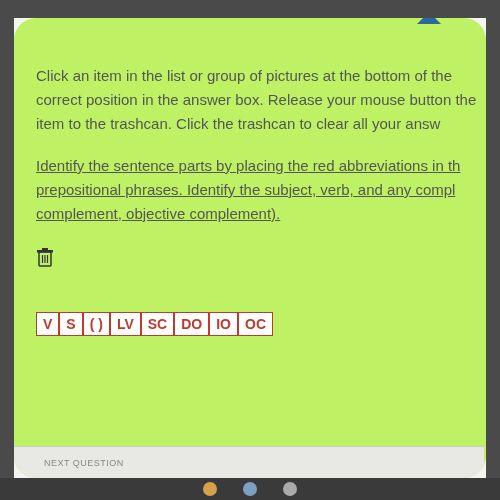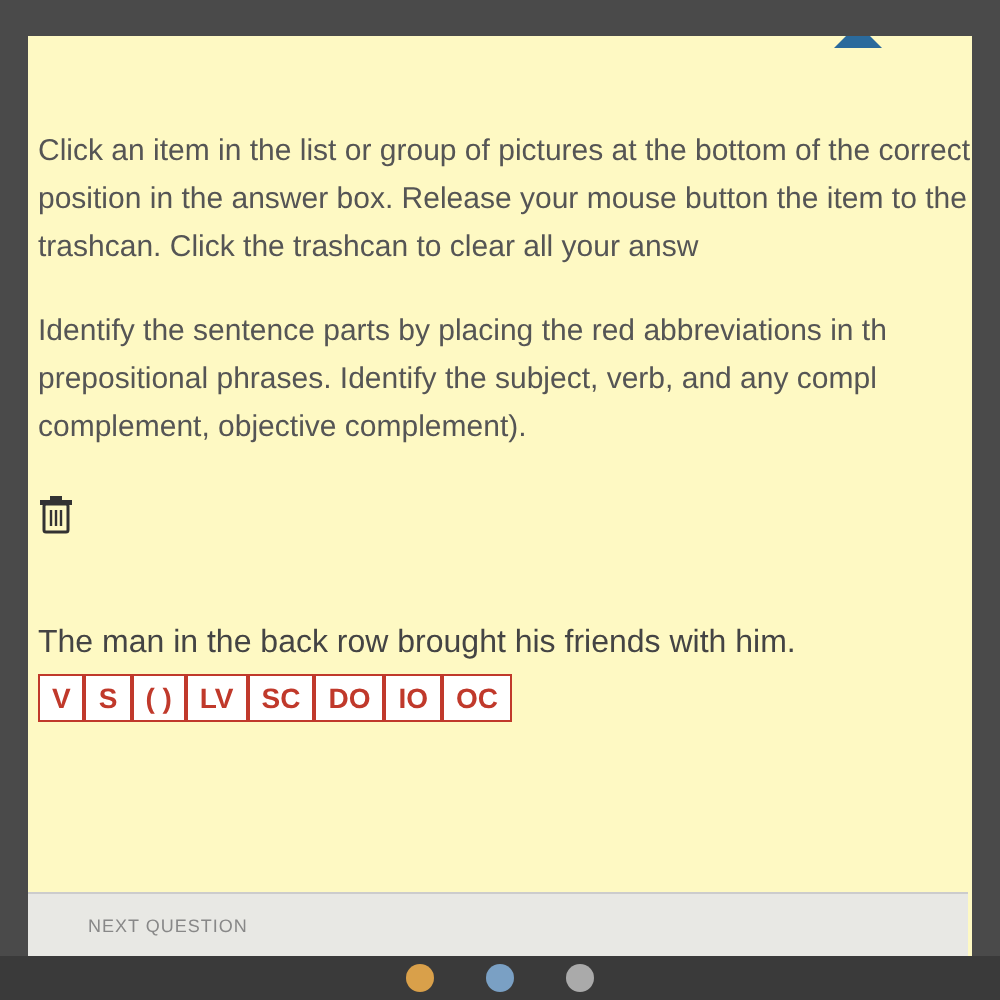--- a/index.html
+++ b/index.html
@@ -19,25 +19,26 @@
       position: absolute;
       top: 0;
       left: 0;
       right: 0;
       bottom: 0;
       border: 14px solid #4a4a4a;
       border-top: 18px solid #4a4a4a;
       border-bottom: 22px solid #4a4a4a;
     }
     .content-area {
-      background: #fef9c3;
-      padding: 18px 0 0 5px;
+      background: #bef264;
+      padding: 18px 0 0 22px;
       height: 100%;
       position: relative;
       overflow: hidden;
+      border-radius: 22px;
     }
     .top-triangle {
       position: absolute;
       top: -6px;
       right: 45px;
       width: 0;
       height: 0;
       border-left: 12px solid transparent;
       border-right: 12px solid transparent;
       border-bottom: 12px solid #2a6a9c;
@@ -47,20 +48,21 @@
       font-size: 15px;
       line-height: 1.6;
       margin-top: 28px;
       margin-bottom: 18px;
     }
     .question-text {
       color: #555;
       font-size: 15px;
       line-height: 1.6;
       margin-bottom: 22px;
+      text-decoration: underline;
     }
     .trash-icon {
       display: inline-block;
       margin-bottom: 40px;
       color: #333;
     }
     .sentence {
       color: #444;
       font-size: 16px;
       margin-bottom: 6px;
@@ -132,21 +134,20 @@
       <svg width="18" height="20" viewBox="0 0 18 20">
         <rect x="3" y="4" width="12" height="14" rx="1" fill="none" stroke="#333" stroke-width="1.5"></rect>
         <rect x="1" y="2" width="16" height="2.5" fill="#333"></rect>
         <rect x="6" y="0" width="6" height="2" fill="#333"></rect>
         <line x1="6.5" y1="7" x2="6.5" y2="15" stroke="#333" stroke-width="1.2"></line>
         <line x1="9" y1="7" x2="9" y2="15" stroke="#333" stroke-width="1.2"></line>
         <line x1="11.5" y1="7" x2="11.5" y2="15" stroke="#333" stroke-width="1.2"></line>
       </svg>
     </span>
 
-    <p class="sentence">The man in the back row brought his friends with him.</p>
 
     <div class="answer-row">
       <div class="tile">V</div>
       <div class="tile">S</div>
       <div class="tile">( )</div>
       <div class="tile">LV</div>
       <div class="tile">SC</div>
       <div class="tile">DO</div>
       <div class="tile">IO</div>
       <div class="tile">OC</div>

